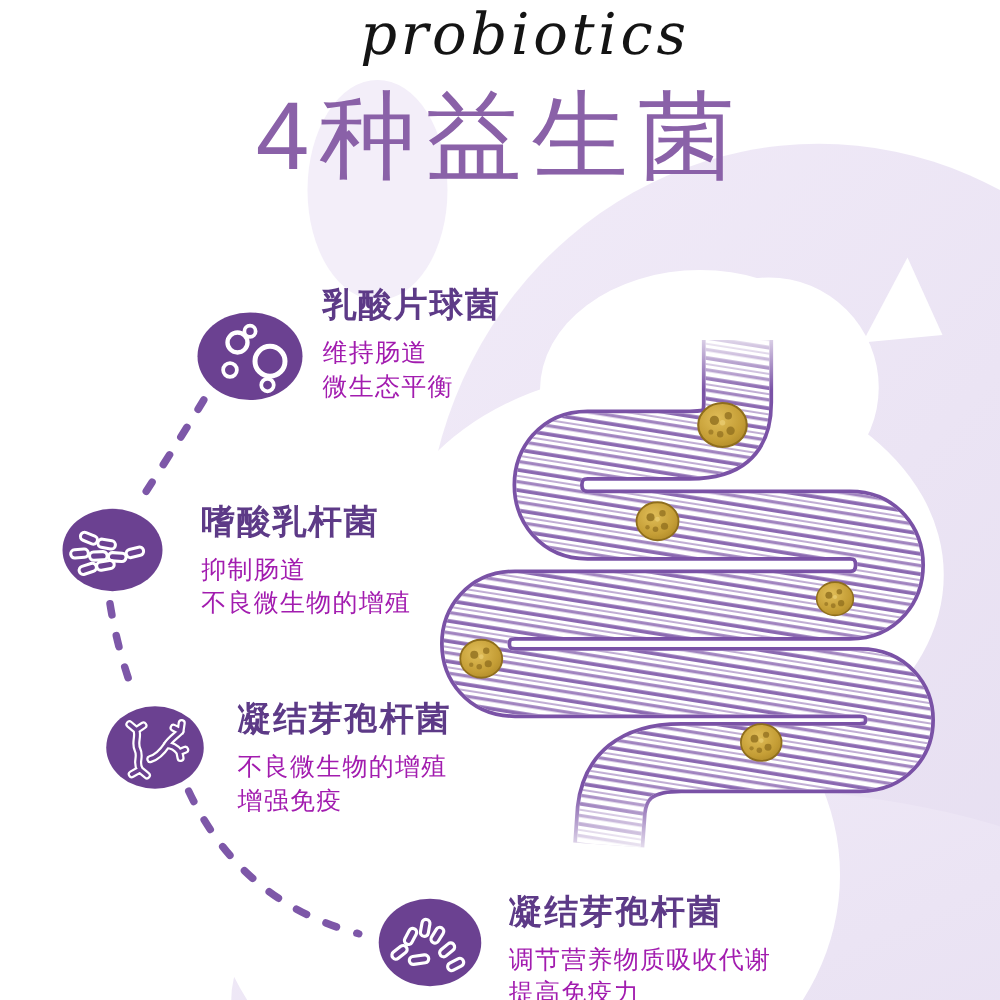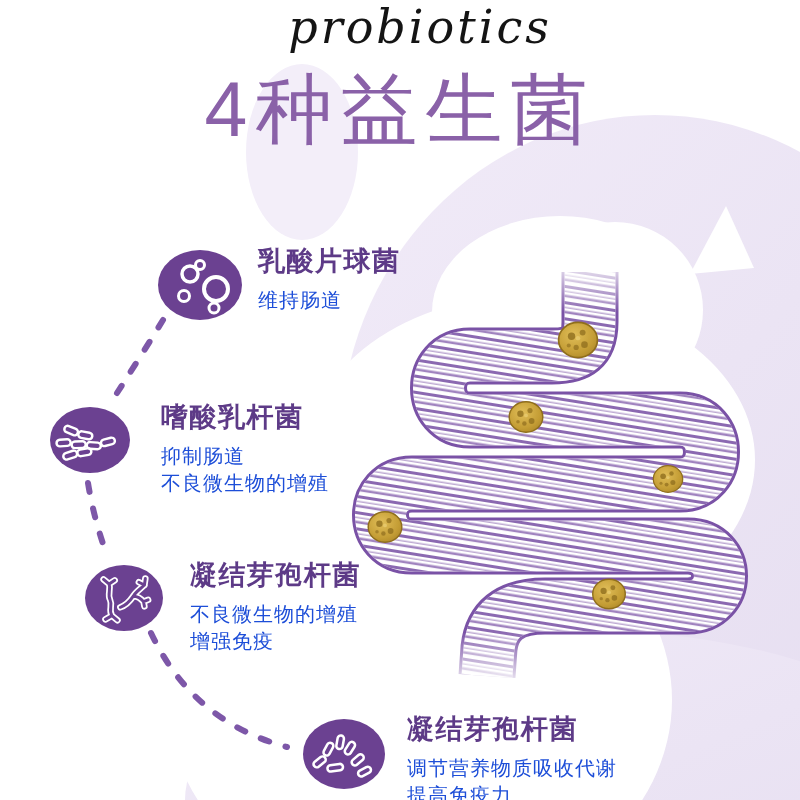--- a/index.html
+++ b/index.html
@@ -19,26 +19,26 @@
   }
   .heading .l1{display:block;letter-spacing:8px;}
   .heading .l2{display:block;letter-spacing:5px;}
   .badge{position:absolute;background:#6b4191;border-radius:50%;}
   .badge svg{display:block;width:100%;height:100%;}
   .b1{left:158px;top:250px;width:84px;height:70px;}
   .b2{left:50px;top:407px;width:80px;height:66px;}
   .b3{left:85px;top:565px;width:78px;height:66px;}
   .b4{left:303px;top:719px;width:82px;height:70px;}
   .txt{position:absolute;}
-  .t1{left:258px;top:243px;}
+  .t1{left:258px;top:226px;}
   .t2{left:161px;top:399px;}
   .t3{left:190px;top:557px;}
   .t4{left:407px;top:711px;}
   .item-title{font-size:27px;font-weight:800;color:#5d3a87;letter-spacing:1.5px;margin-bottom:8px;white-space:nowrap;}
-  .item-desc{font-size:20px;color:#1d4ed8;line-height:27px;letter-spacing:1px;white-space:nowrap;}
+  .item-desc{font-size:20px;color:#a21caf;line-height:27px;letter-spacing:1px;white-space:nowrap;}
 </style>
 </head>
 <body>
 
 <div class="canvas">
 
   <svg class="art" viewBox="0 0 800 800" aria-hidden="true">
     <defs>
       <linearGradient id="lav" x1="0" y1="0" x2="1" y2="1">
         <stop offset="0" stop-color="#f1ebf8"></stop>
@@ -127,20 +127,21 @@
       <circle cx="58" cy="39" r="12" stroke-width="4"></circle>
       <circle cx="32" cy="24" r="8" stroke-width="3.5"></circle>
       <circle cx="26" cy="46" r="5.5" stroke-width="3"></circle>
       <circle cx="56" cy="58" r="5" stroke-width="3"></circle>
       <circle cx="42" cy="15" r="4.5" stroke-width="3"></circle>
     </svg>
   </div>
   <div class="txt t1">
     <div class="item-title">乳酸片球菌</div>
     <div class="item-desc">维持肠道</div>
+    <div class="item-desc">微生态平衡</div>
   </div>
 
   <div class="badge b2">
     <svg viewBox="0 0 84 70" fill="none" stroke="#ffffff" stroke-width="2.6">
       <g transform="translate(22,25) rotate(22)">
           <rect x="-7.5" y="-3.5" width="15" height="7" rx="3.5"></rect>
         </g>
       <g transform="translate(37,30) rotate(10)">
           <rect x="-7.5" y="-3.5" width="15" height="7" rx="3.5"></rect>
         </g>

